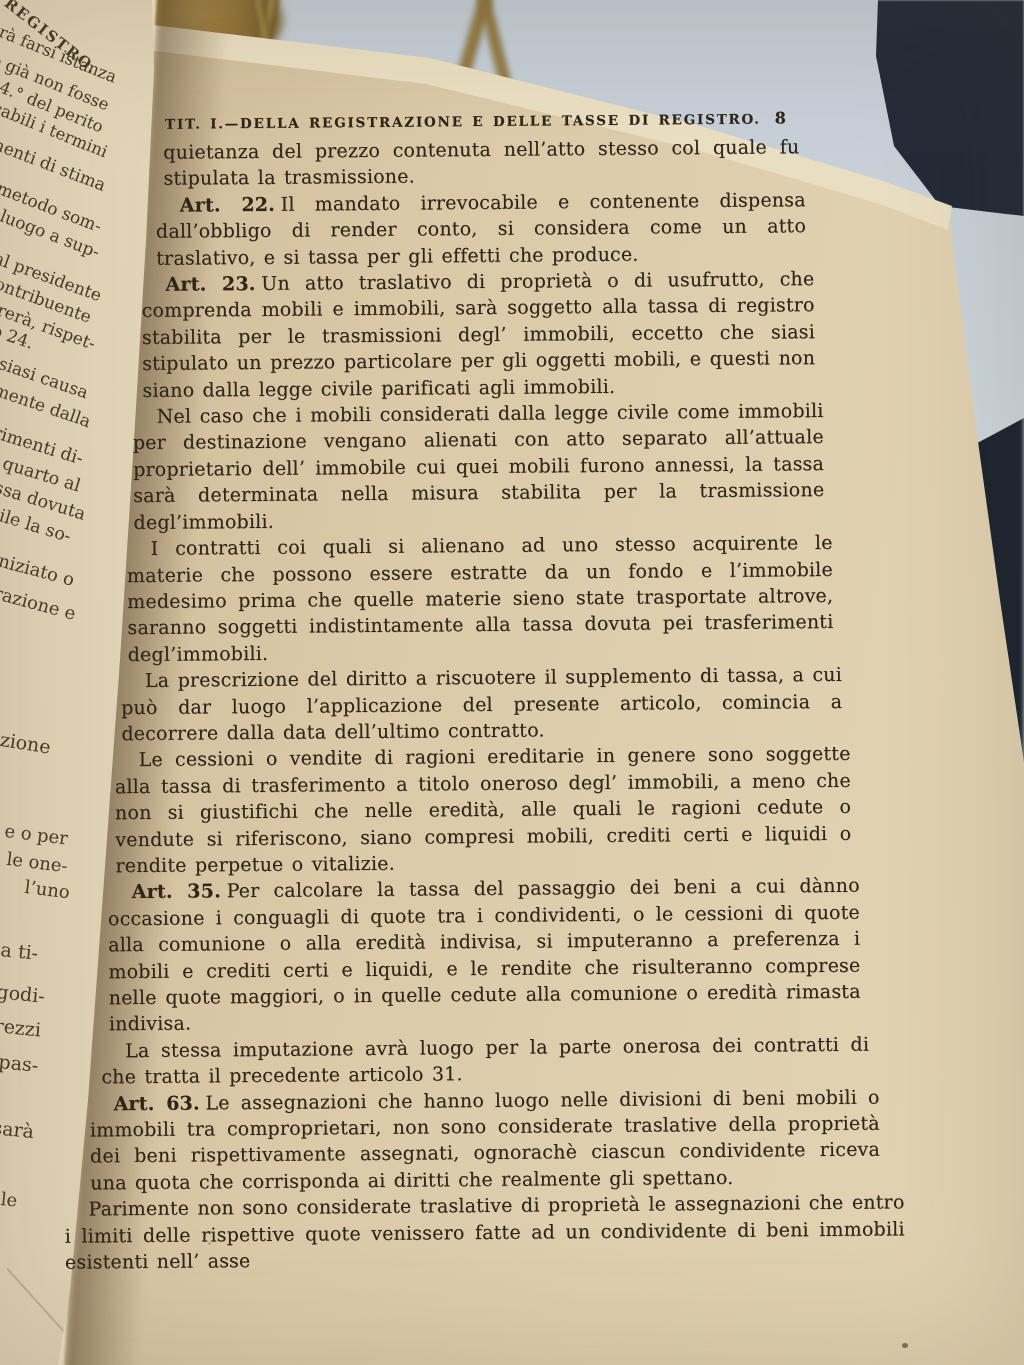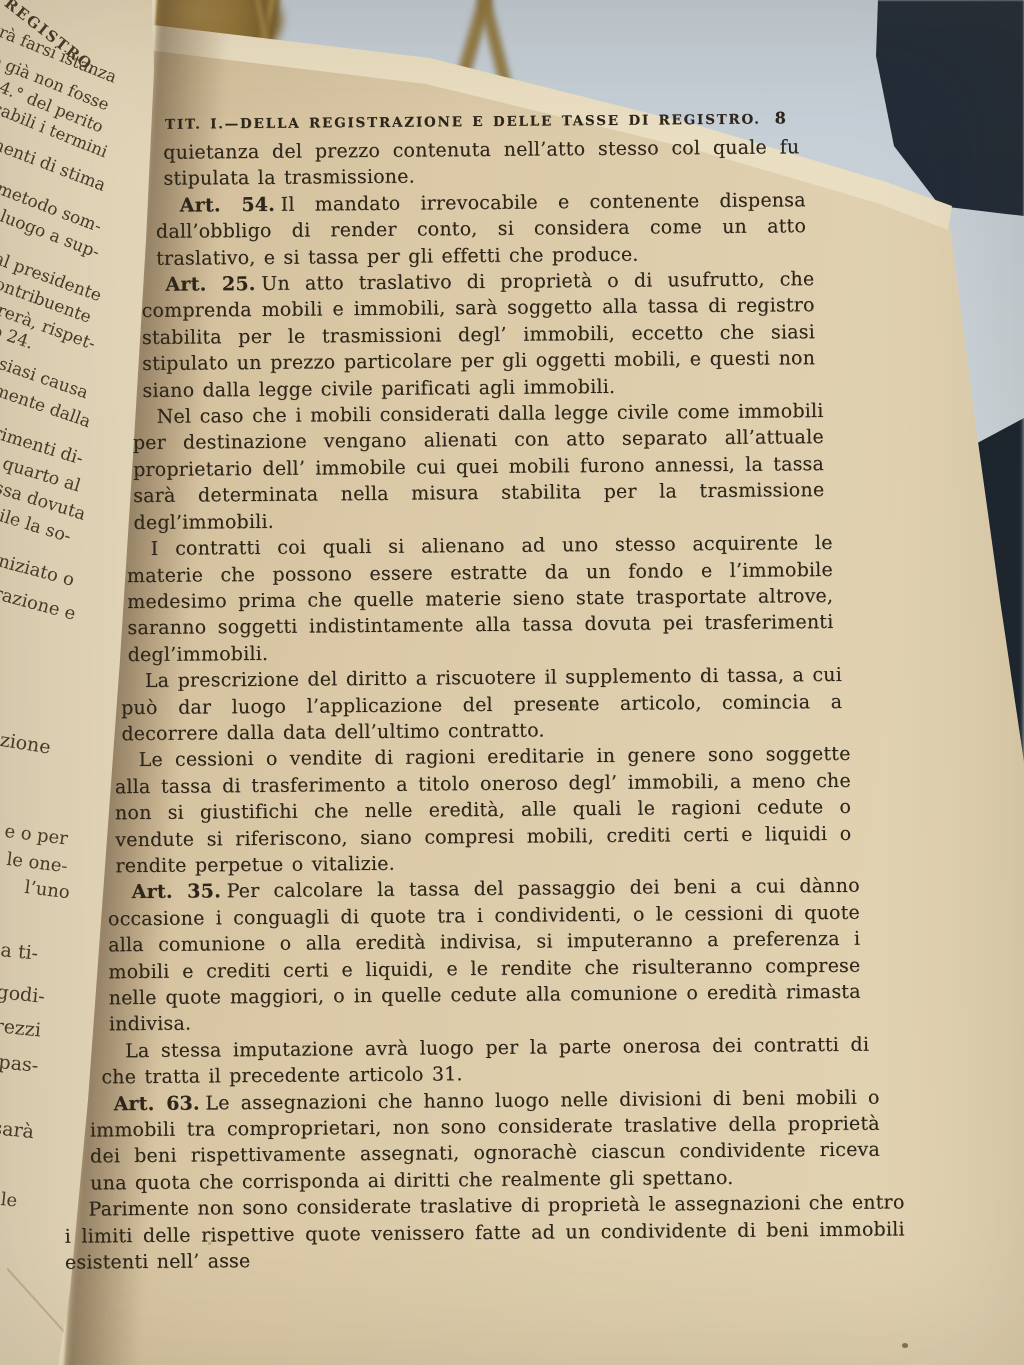--- a/index.html
+++ b/index.html
@@ -153,23 +153,23 @@
 
   <div class="textblock">
     <div class="pagehead">
       <span>TIT. I.—DELLA REGISTRAZIONE E DELLE TASSE DI REGISTRO.</span>
       <span class="pnum">8</span>
     </div>
     <div>
 
         <p class="para"><b class="lead"></b><span>quietanza del prezzo contenuta nell’atto stesso col quale fu stipulata la trasmissione.</span></p>
 
-        <p class="para"><b class="lead">Art. 54.</b><span>Il mandato irrevocabile e contenente dispensa dall’obbligo di render conto, si considera come un atto traslativo, e si tassa per gli effetti che produce.</span></p>
+        <p class="para"><b class="lead">Art. 22.</b><span>Il mandato irrevocabile e contenente dispensa dall’obbligo di render conto, si considera come un atto traslativo, e si tassa per gli effetti che produce.</span></p>
 
-        <p class="para"><b class="lead">Art. 25.</b><span>Un atto traslativo di proprietà o di usufrutto, che comprenda mobili e immobili, sarà soggetto alla tassa di registro stabilita per le trasmissioni degl’ immobili, eccetto che siasi stipulato un prezzo particolare per gli oggetti mobili, e questi non siano dalla legge civile parificati agli immobili.</span></p>
+        <p class="para"><b class="lead">Art. 23.</b><span>Un atto traslativo di proprietà o di usufrutto, che comprenda mobili e immobili, sarà soggetto alla tassa di registro stabilita per le trasmissioni degl’ immobili, eccetto che siasi stipulato un prezzo particolare per gli oggetti mobili, e questi non siano dalla legge civile parificati agli immobili.</span></p>
 
         <p class="para"><b class="lead"></b><span>Nel caso che i mobili considerati dalla legge civile come immobili per destinazione vengano alienati con atto separato all’attuale proprietario dell’ immobile cui quei mobili furono annessi, la tassa sarà determinata nella misura stabilita per la trasmissione degl’immobili.</span></p>
 
         <p class="para"><b class="lead"></b><span>I contratti coi quali si alienano ad uno stesso acquirente le materie che possono essere estratte da un fondo e l’immobile medesimo prima che quelle materie sieno state trasportate altrove, saranno soggetti indistintamente alla tassa dovuta pei trasferimenti degl’immobili.</span></p>
 
         <p class="para"><b class="lead"></b><span>La prescrizione del diritto a riscuotere il supplemento di tassa, a cui può dar luogo l’applicazione del presente articolo, comincia a decorrere dalla data dell’ultimo contratto.</span></p>
 
         <p class="para"><b class="lead"></b><span>Le cessioni o vendite di ragioni ereditarie in genere sono soggette alla tassa di trasferimento a titolo oneroso degl’ immobili, a meno che non si giustifichi che nelle eredità, alle quali le ragioni cedute o vendute si riferiscono, siano compresi mobili, crediti certi e liquidi o rendite perpetue o vitalizie.</span></p>
 
         <p class="para"><b class="lead">Art. 35.</b><span>Per calcolare la tassa del passaggio dei beni a cui dànno occasione i conguagli di quote tra i condividenti, o le cessioni di quote alla comunione o alla eredità indivisa, si imputeranno a preferenza i mobili e crediti certi e liquidi, e le rendite che risulteranno comprese nelle quote maggiori, o in quelle cedute alla comunione o eredità rimasta indivisa.</span></p>

